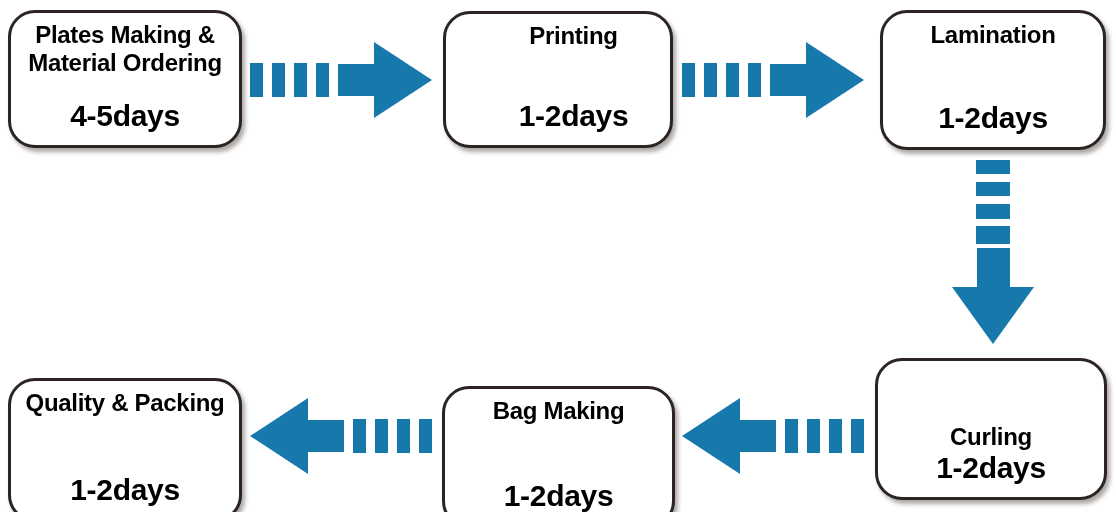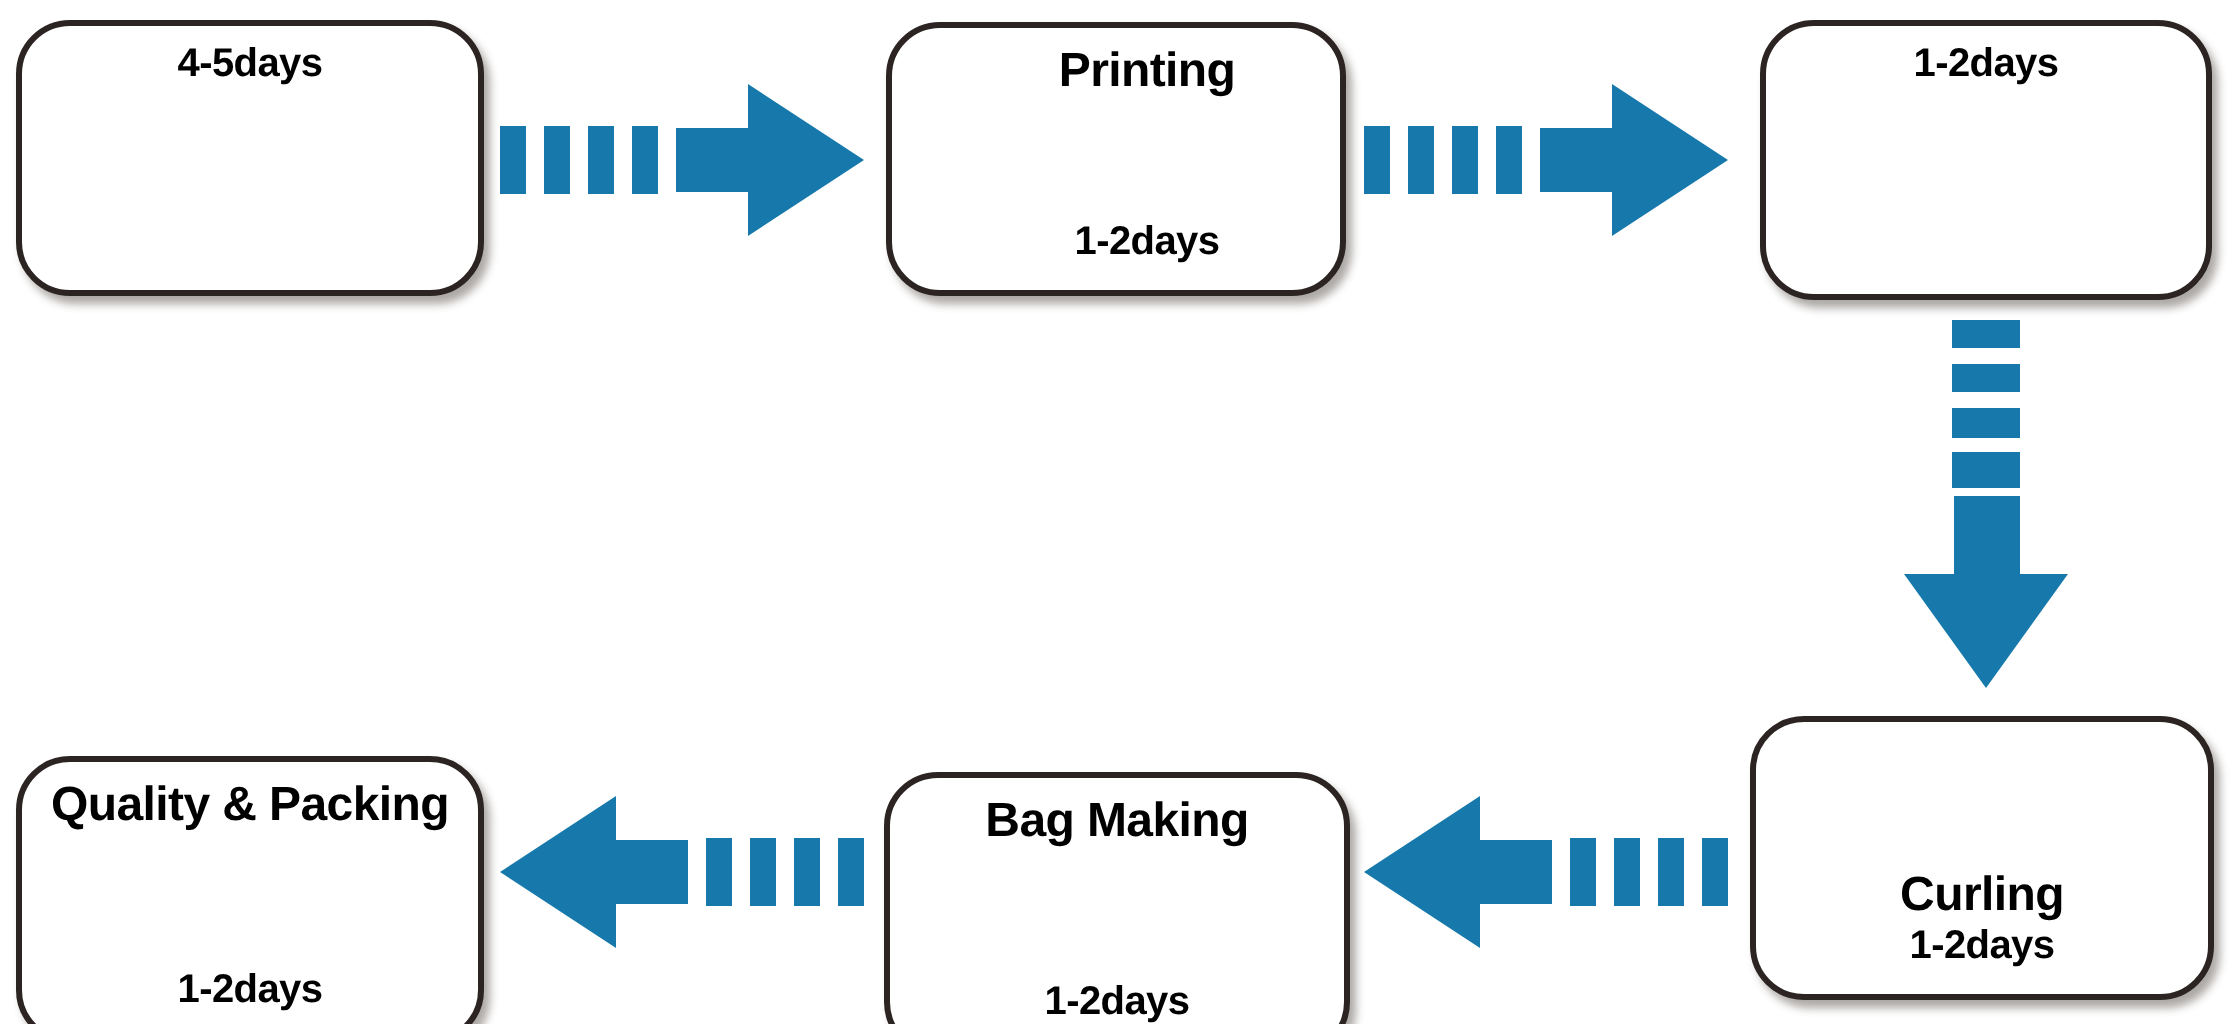--- a/index.html
+++ b/index.html
@@ -26,21 +26,21 @@
     padding: 8px 5px 12px 5px;
     color: #000000;
   }
   .node-label {
     font-size: 24px;
     font-weight: bold;
     line-height: 1.15;
     letter-spacing: -0.3px;
   }
   .node-duration {
-    font-size: 20px;
+    font-size: 30px;
     font-weight: bold;
     letter-spacing: -0.3px;
   }
   .edge { position: absolute; }
   
   #node-plates-making   { left: 8px;   top: 10px;  width: 234px; height: 138px; }
   #node-printing        { left: 443px; top: 11px;  width: 230px; height: 137px; padding-left: 36px; }
   #node-lamination      { left: 880px; top: 10px;  width: 226px; height: 140px; }
   #node-curling         { left: 875px; top: 358px; width: 232px; height: 142px; justify-content: flex-end; }
   #node-bag-making      { left: 442px; top: 358px; width: 233px; height: 142px; margin-top: 28px; }
@@ -51,29 +51,31 @@
   #edge-3 { left: 950px; top: 156px; width: 86px;  height: 190px; }
   #edge-4 { left: 678px; top: 398px; width: 190px; height: 76px; }
   #edge-5 { left: 246px; top: 398px; width: 190px; height: 76px; }
 </style>
 </head>
 <body>
 
 <div id="stage">
 
   <div class="node" id="node-plates-making">
+    <div class="node-label">Plates Making &amp; Material Ordering</div>
     <div class="node-duration">4-5days</div>
   </div>
 
   <div class="node" id="node-printing">
     <div class="node-label">Printing</div>
     <div class="node-duration">1-2days</div>
   </div>
 
   <div class="node" id="node-lamination">
+    <div class="node-label">Lamination</div>
     <div class="node-duration">1-2days</div>
   </div>
 
   <div class="node" id="node-curling">
     <div class="node-label">Curling</div>
     <div class="node-duration">1-2days</div>
   </div>
 
   <div class="node" id="node-bag-making">
     <div class="node-label">Bag Making</div>

